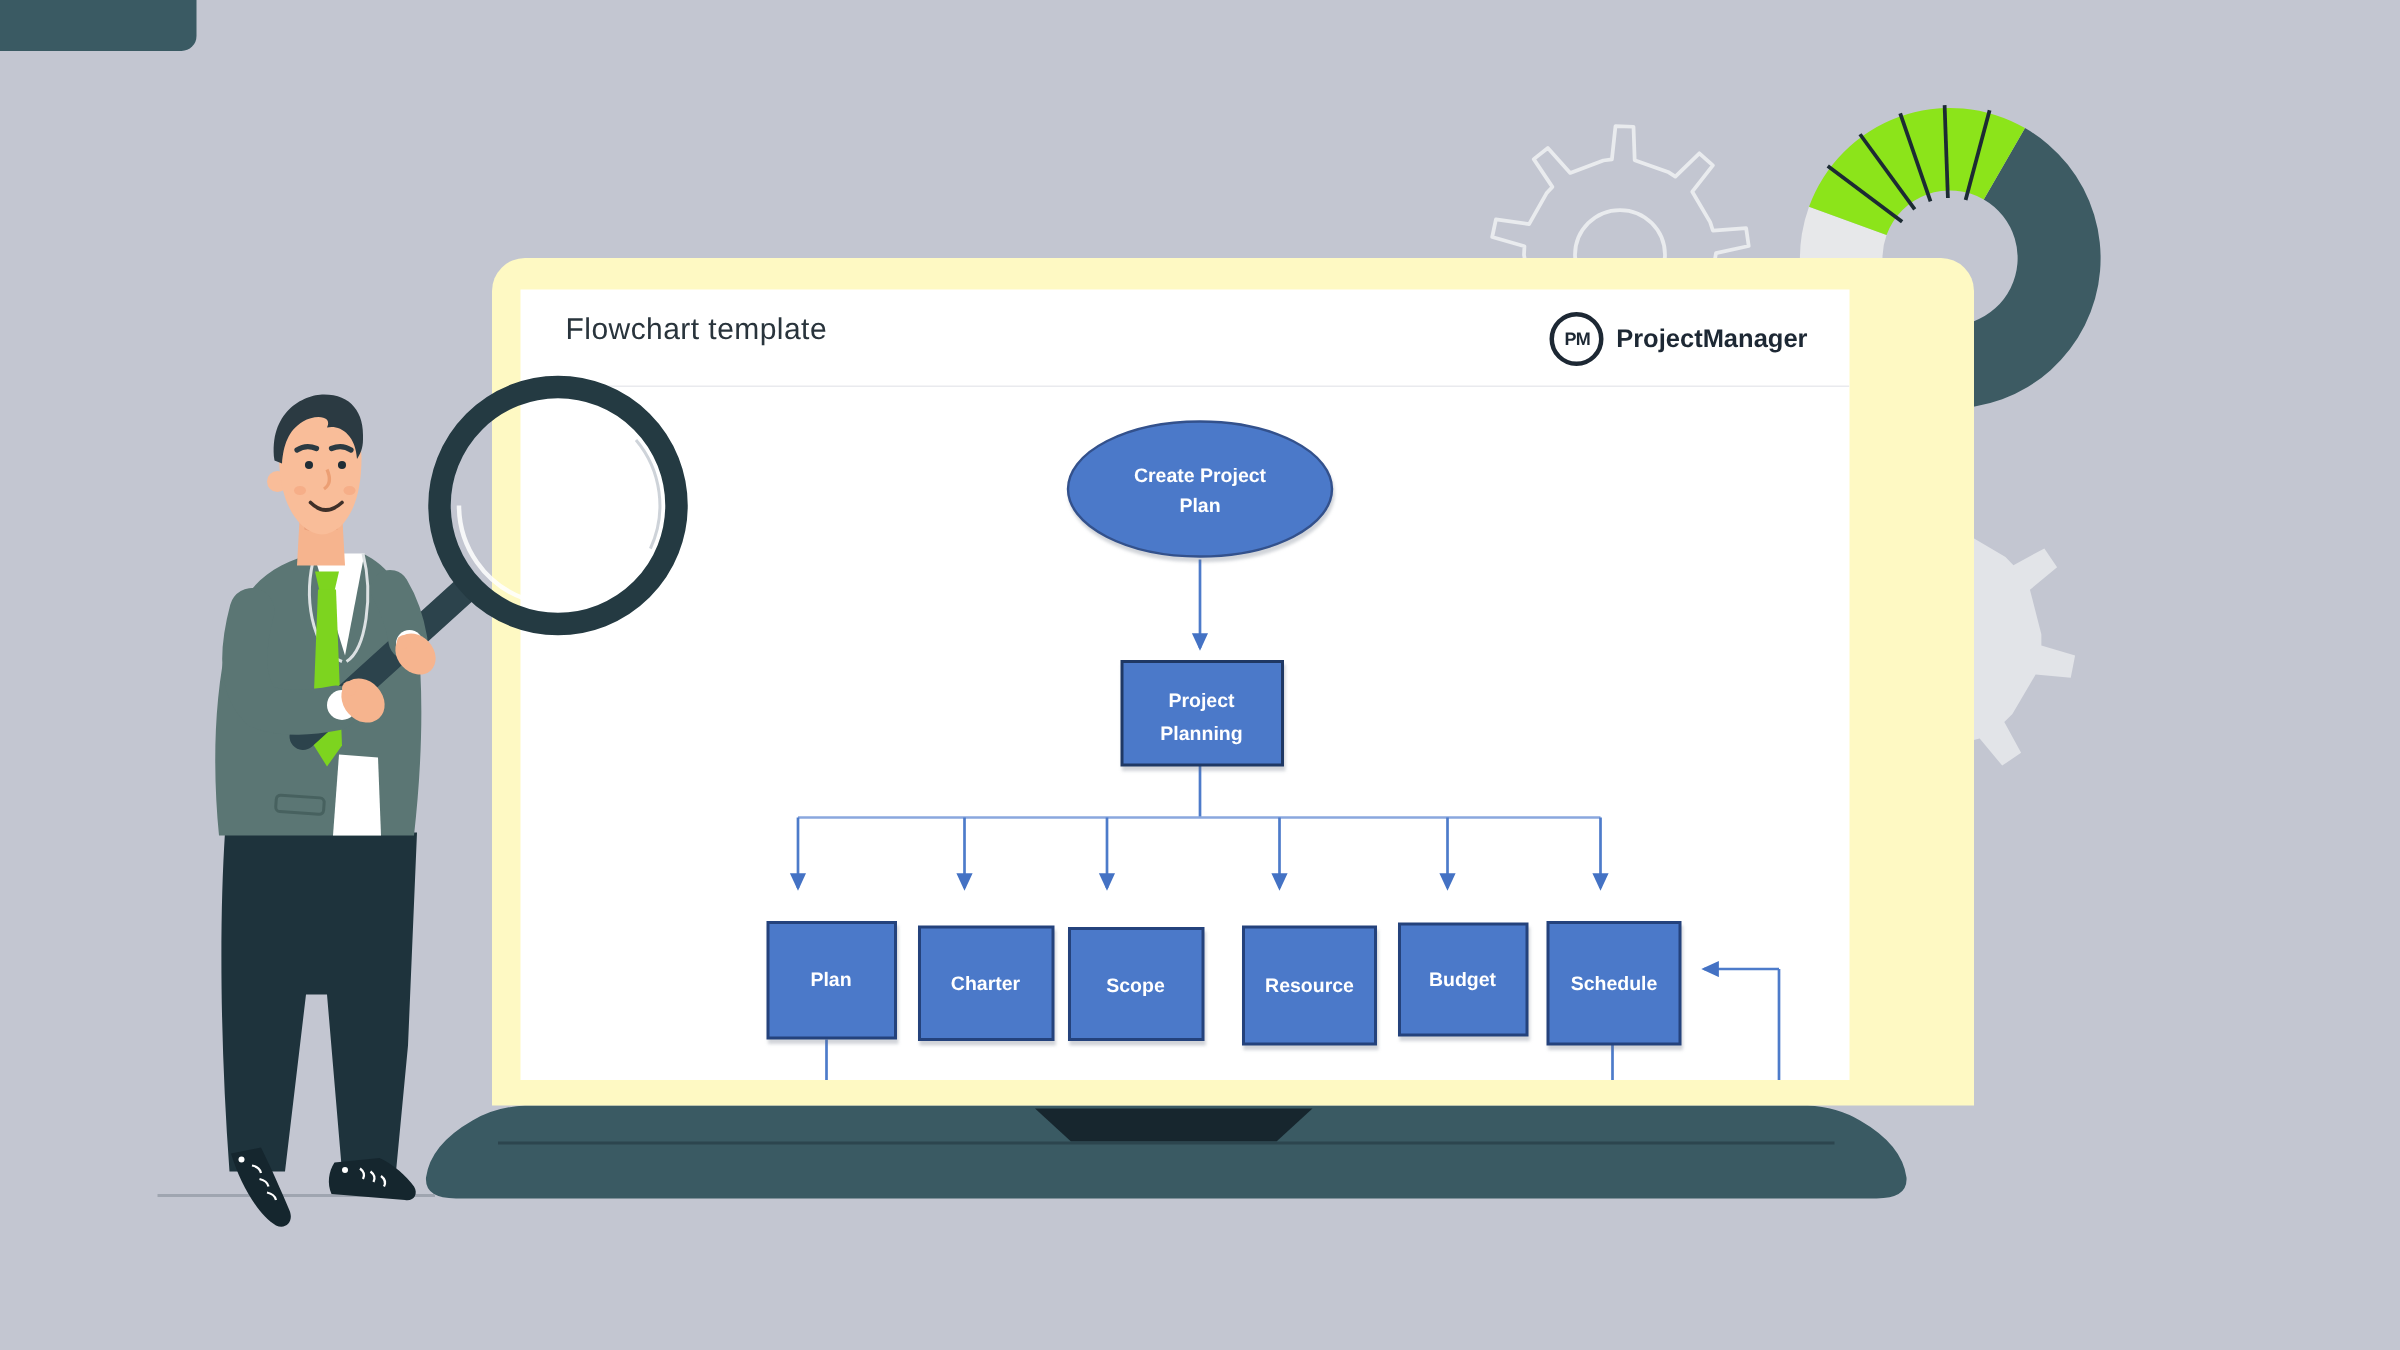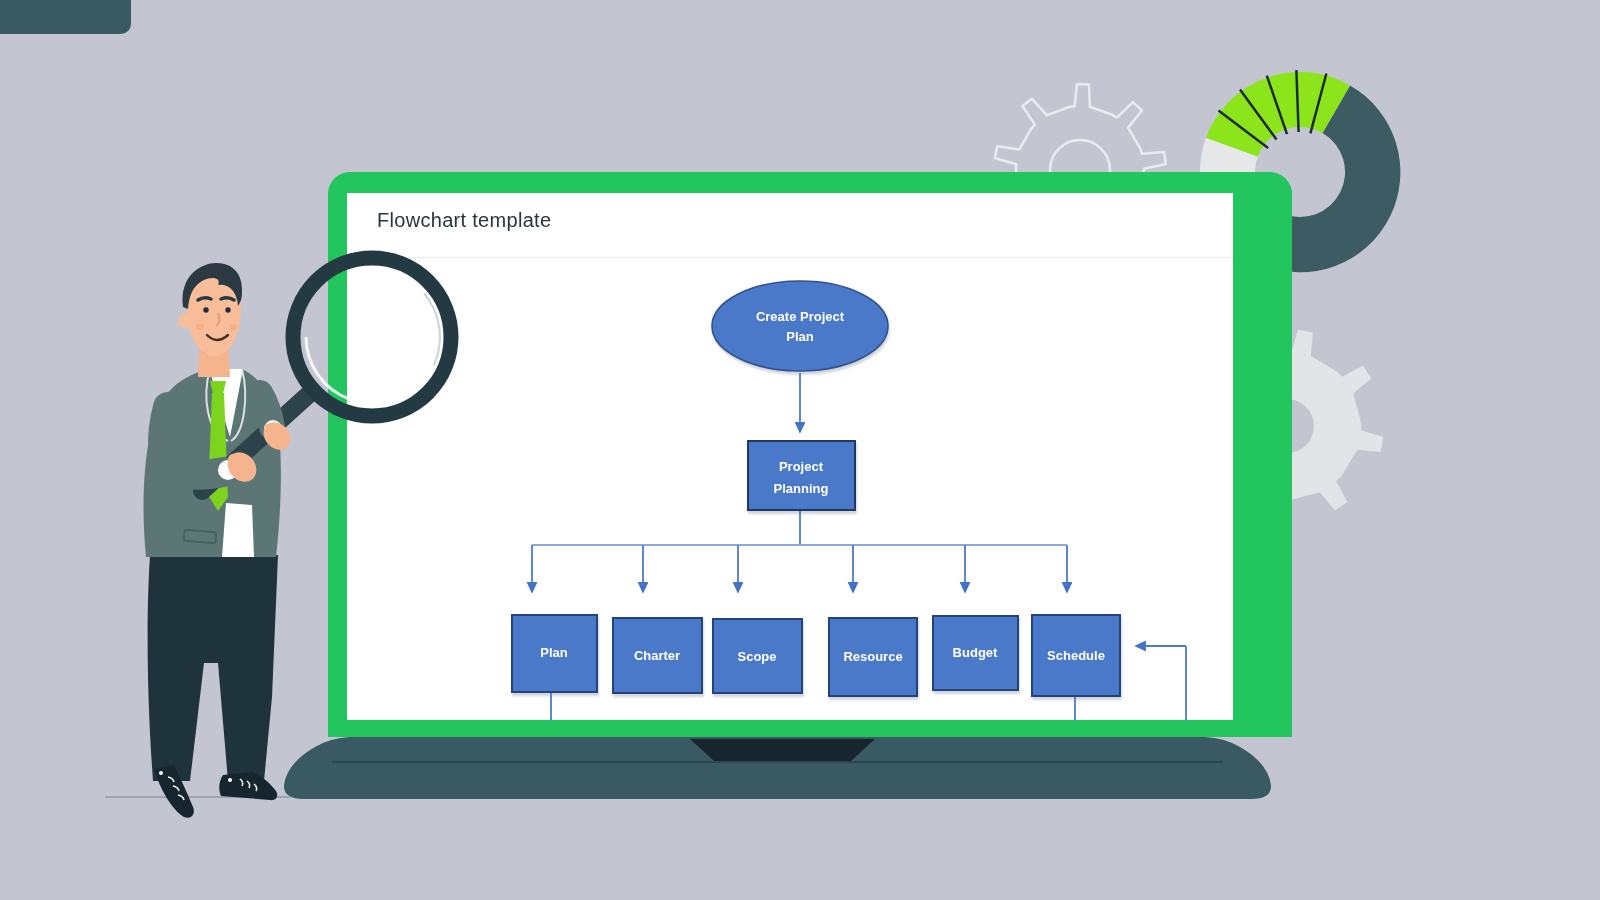--- a/index.html
+++ b/index.html
@@ -17,21 +17,21 @@
     background:#3a5a63;border-radius:0 0 10px 0;
   }
 
   
   .decor{position:absolute;left:0;top:0;width:1600px;height:900px;}
 
   
   .laptop-base-svg{position:absolute;left:270px;top:735px;width:1010px;height:70px;}
   .laptop-frame{
     position:absolute;left:328px;top:172px;width:964px;height:565px;
-    background:#22c55e;border-radius:22px 22px 0 0;
+    background:#fef9c3;border-radius:22px 22px 0 0;padding-left:24px;
   }
   .laptop-screen{
     position:absolute;left:19px;top:21px;width:886px;height:527px;
     background:#ffffff;overflow:hidden;
   }
 
   
   .screen-title{
     position:absolute;left:30px;top:16px;
     font-size:20px;font-weight:500;color:#29343c;letter-spacing:.3px;
@@ -87,20 +87,24 @@
     <path fill="#3a5a63" d="M 34,64 Q 13,64 14,50 Q 17,28 45,12 Q 60,3 80,2 L 935,2 Q 955,3 970,12 Q 998,28 1001,50 Q 1002,64 981,64 Z"></path>
     <path fill="#17262e" d="M 420,4 L 605,4 L 581,26 L 444,26 Z"></path>
     <line x1="62" y1="27" x2="953" y2="27" stroke="#2c454e" stroke-width="2"></line>
   </svg>
 
   <div class="laptop-frame">
     <div class="laptop-screen">
 
       <div class="screen-title">Flowchart template</div>
 
+      <div class="brand">
+        <div class="brand-logo">PM</div>
+        <div class="brand-name">ProjectManager</div>
+      </div>
 
       <div class="screen-divider"></div>
 
       <svg class="flowchart-svg" viewBox="0 0 886 527">
         <defs>
           <marker id="arrow" markerWidth="8" markerHeight="8" refX="5.5" refY="3" orient="auto">
             <path d="M0,0 L6.5,3 L0,6 Z" fill="#4472c4"></path>
           </marker>
         </defs>
 

